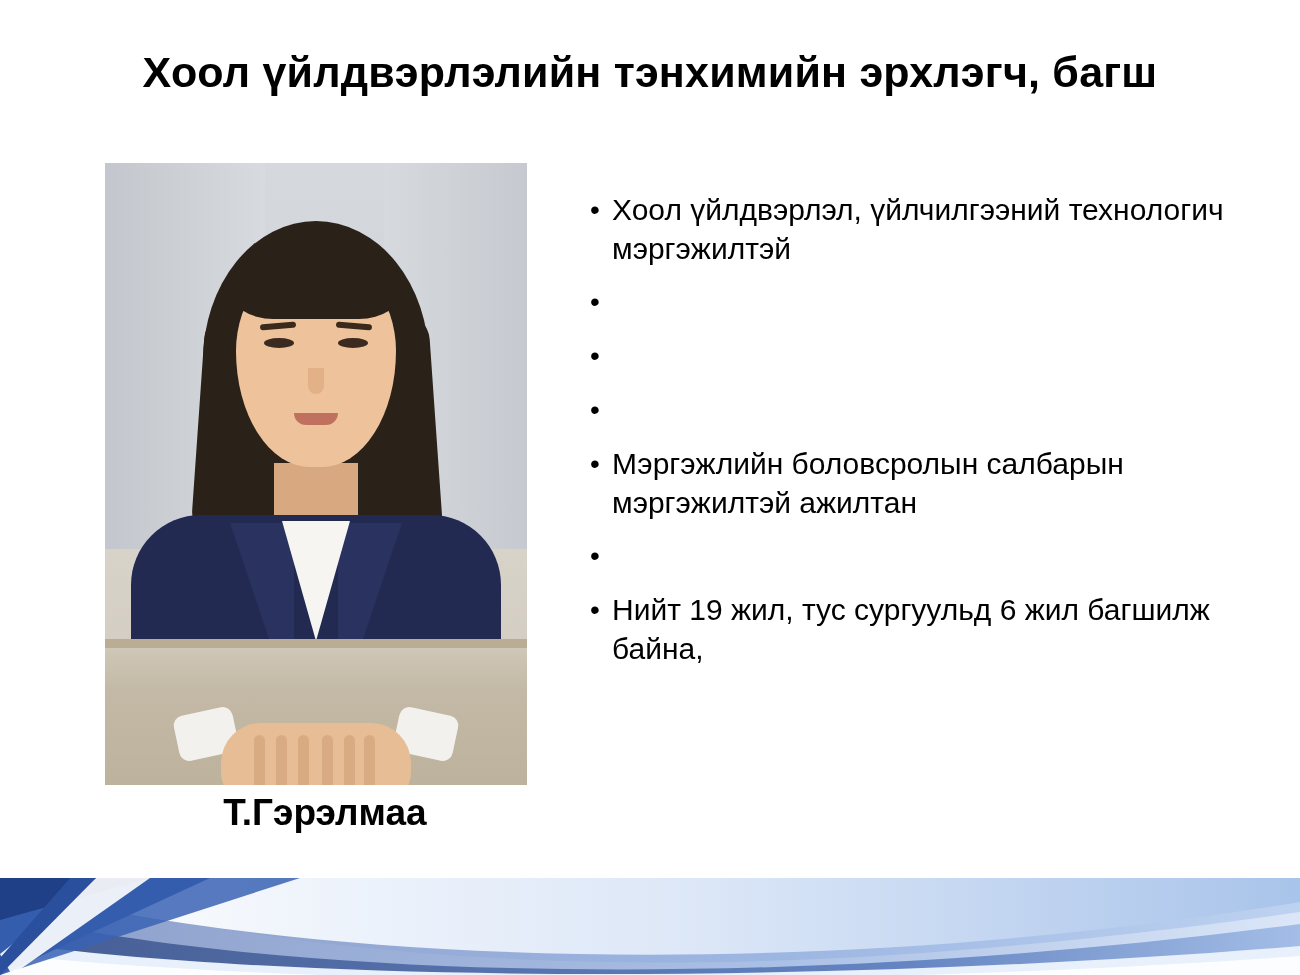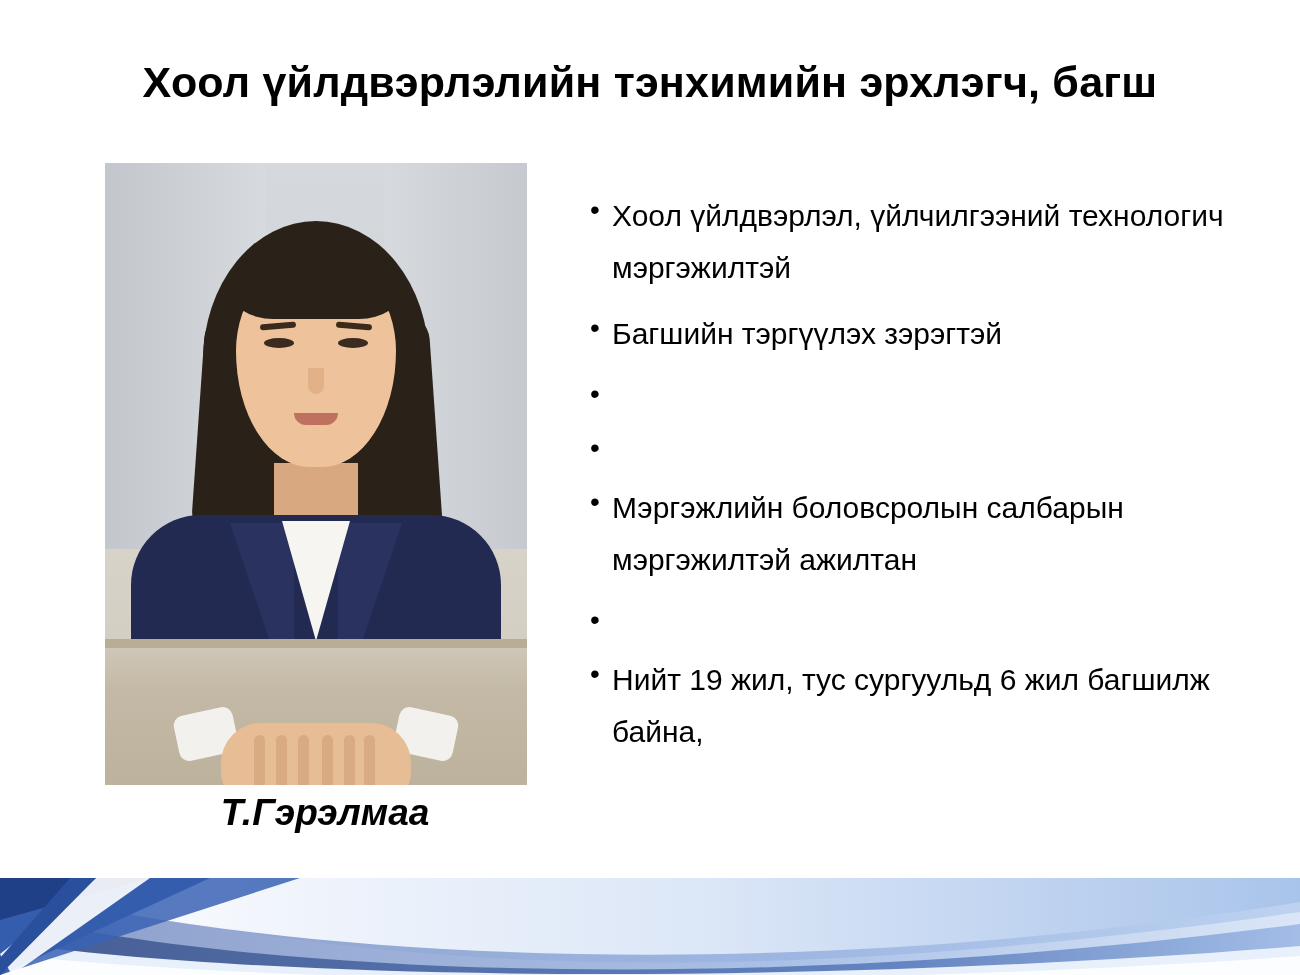--- a/index.html
+++ b/index.html
@@ -18,21 +18,21 @@
   .slide {
     position: absolute;
     inset: 0;
     background: #ffffff;
   }
 
   .slide-title {
     position: absolute;
     left: 0;
     right: 0;
-    top: 58px;
+    top: 48px;
     text-align: center;
     font-size: 43px;
     font-weight: bold;
     color: #000000;
     letter-spacing: 0.2px;
     padding: 0 36px;
     box-sizing: border-box;
   }
 
   
@@ -294,21 +294,20 @@
 
   .caption-name {
     position: absolute;
     left: 105px;
     width: 440px;
     top: 792px;
     text-align: center;
     font-size: 37px;
     font-weight: bold;
     color: #000000;
-    font-style: italic;
   }
 
   
   .bullets {
     position: absolute;
     left: 590px;
     top: 190px;
     width: 660px;
   }
   .bullet-row {
@@ -319,21 +318,21 @@
   .bullet-dot {
     flex: none;
     width: 22px;
     font-size: 28px;
     line-height: 40px;
     color: #000;
     text-align: left;
   }
   .bullet-text {
     font-size: 30px;
-    line-height: 52px;
+    line-height: 39px;
     color: #000000;
   }
 
   
   .footer {
     position: absolute;
     left: 0;
     right: 0;
     bottom: 0;
     height: 117px;
@@ -396,21 +395,20 @@
 
   <div class="bullets">
 
     <div class="bullet-row">
       <div class="bullet-dot">•</div>
       <div class="bullet-text">Хоол үйлдвэрлэл, үйлчилгээний технологич мэргэжилтэй</div>
     </div>
 
     <div class="bullet-row">
       <div class="bullet-dot">•</div>
-      <div class="bullet-text">Багшийн тэргүүлэх зэрэгтэй</div>
     </div>
 
     <div class="bullet-row">
       <div class="bullet-dot">•</div>
     </div>
 
     <div class="bullet-row">
       <div class="bullet-dot">•</div>
     </div>
 

